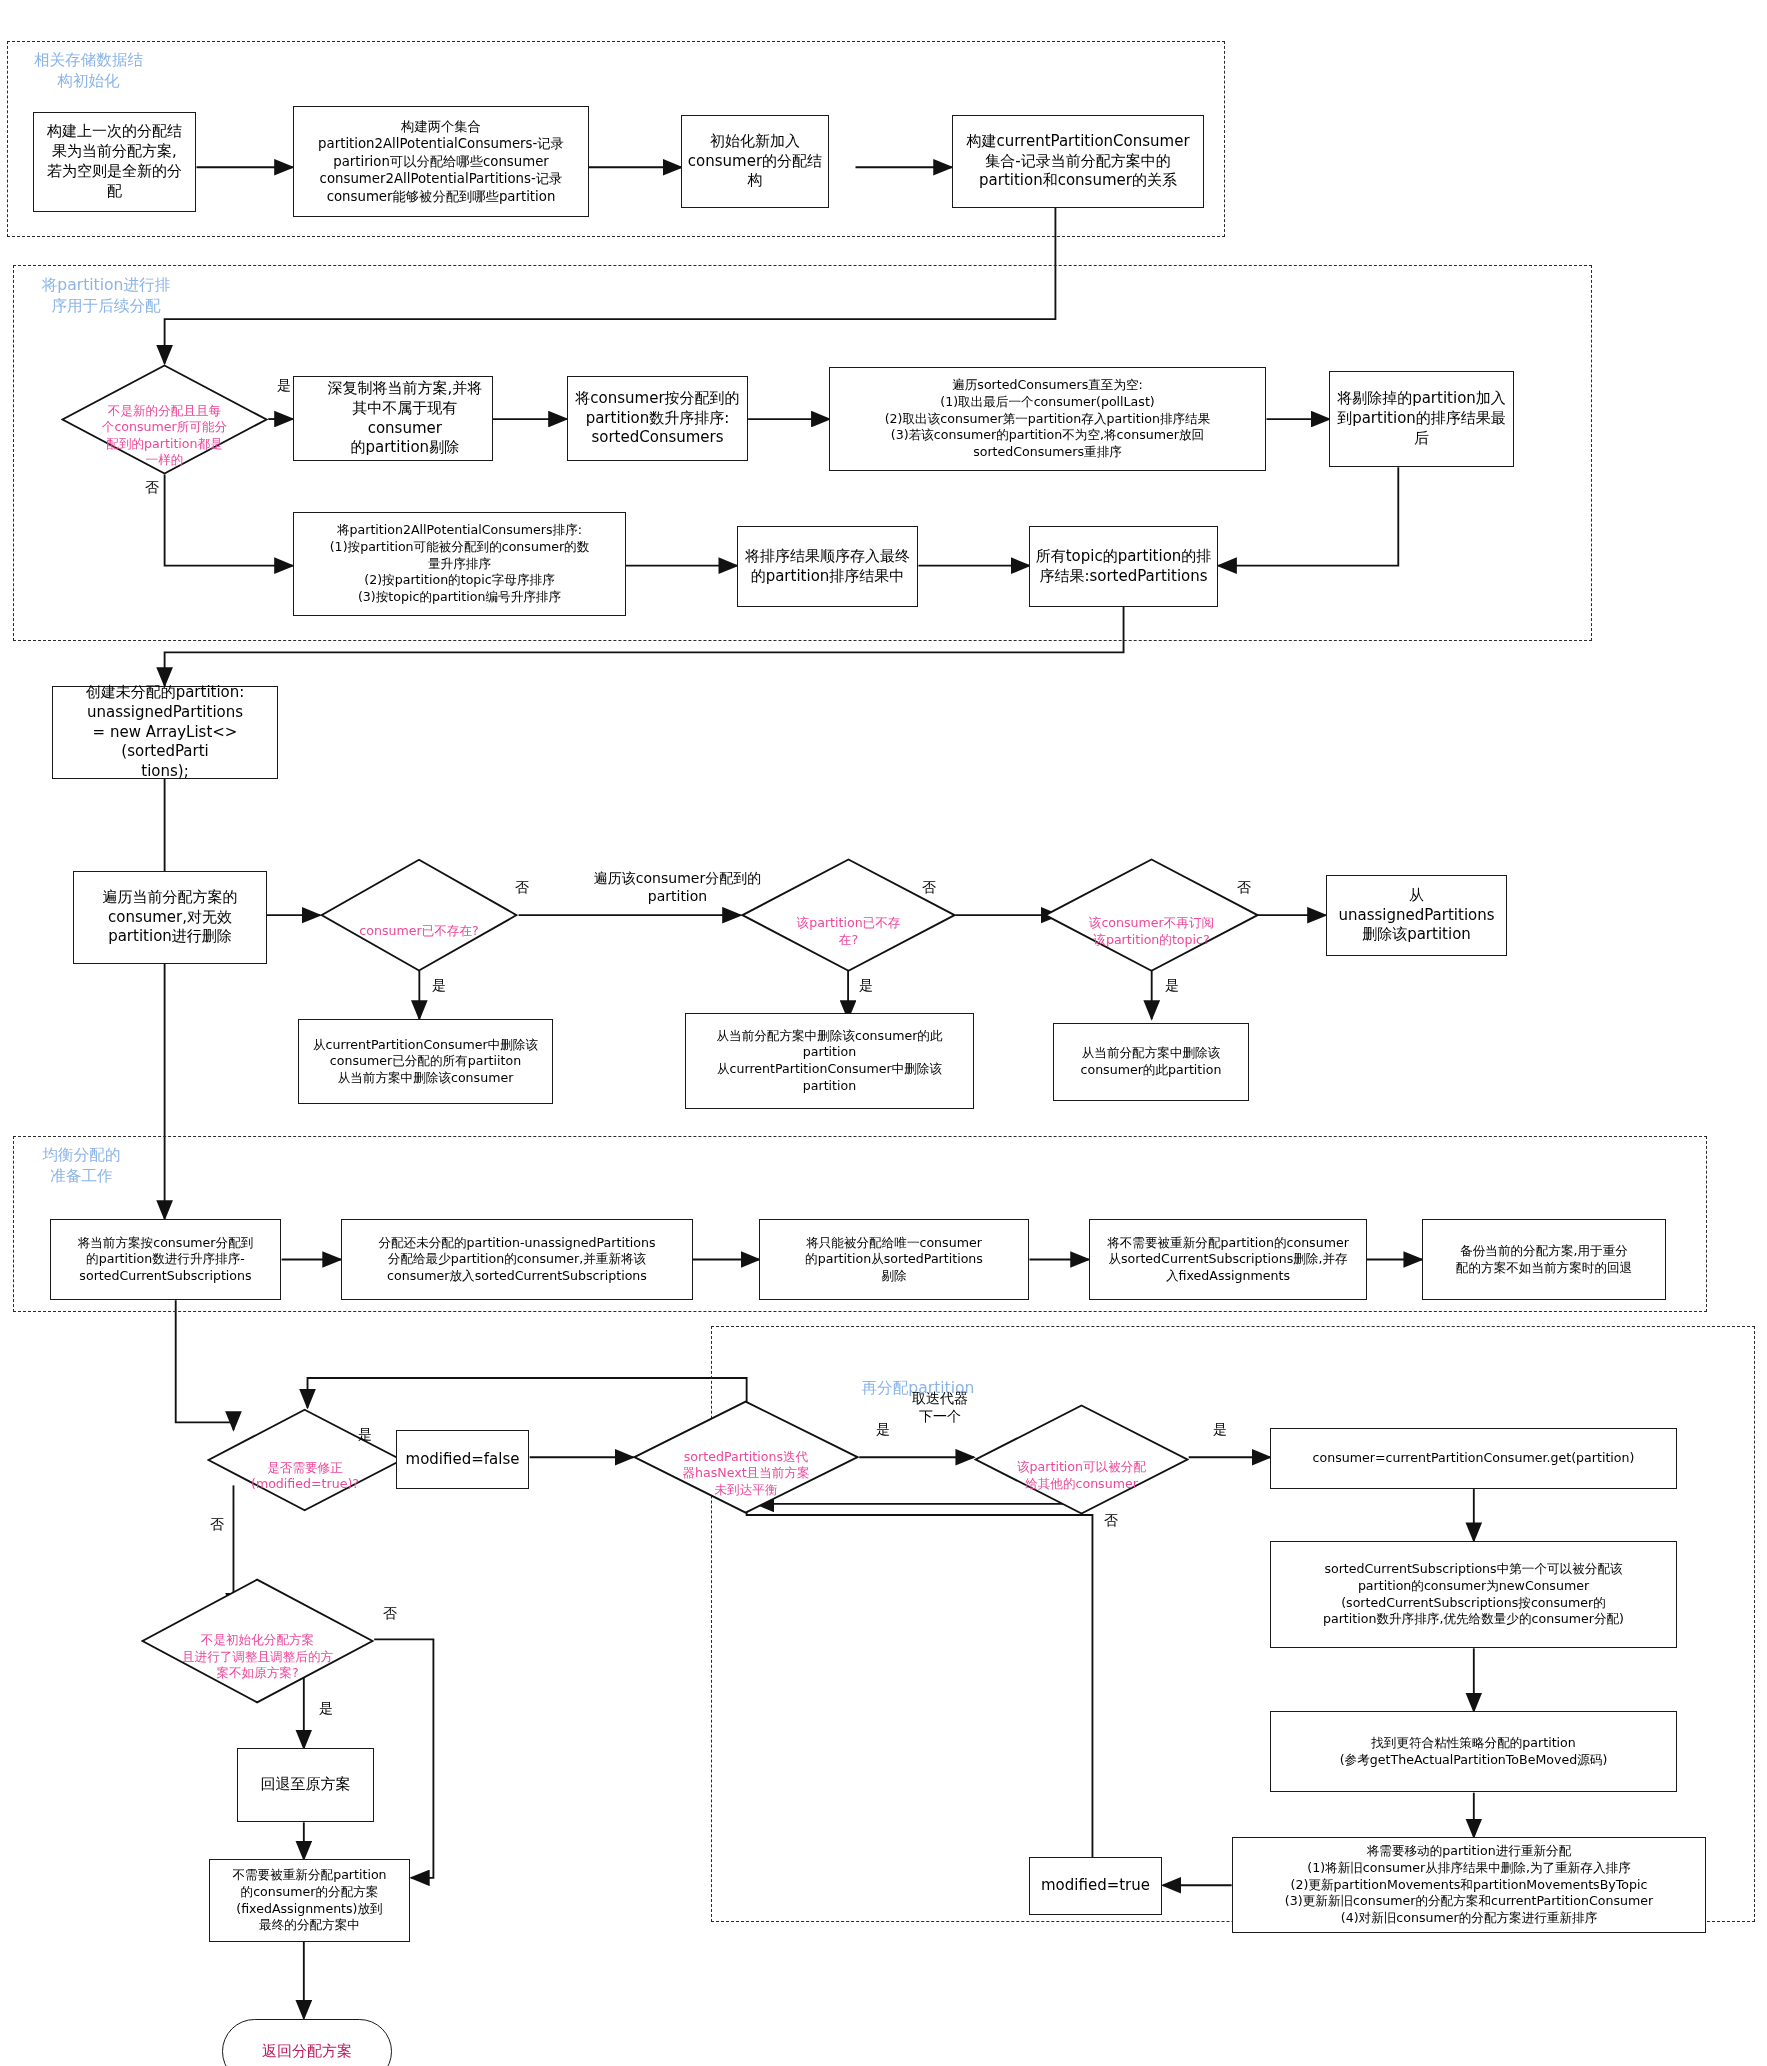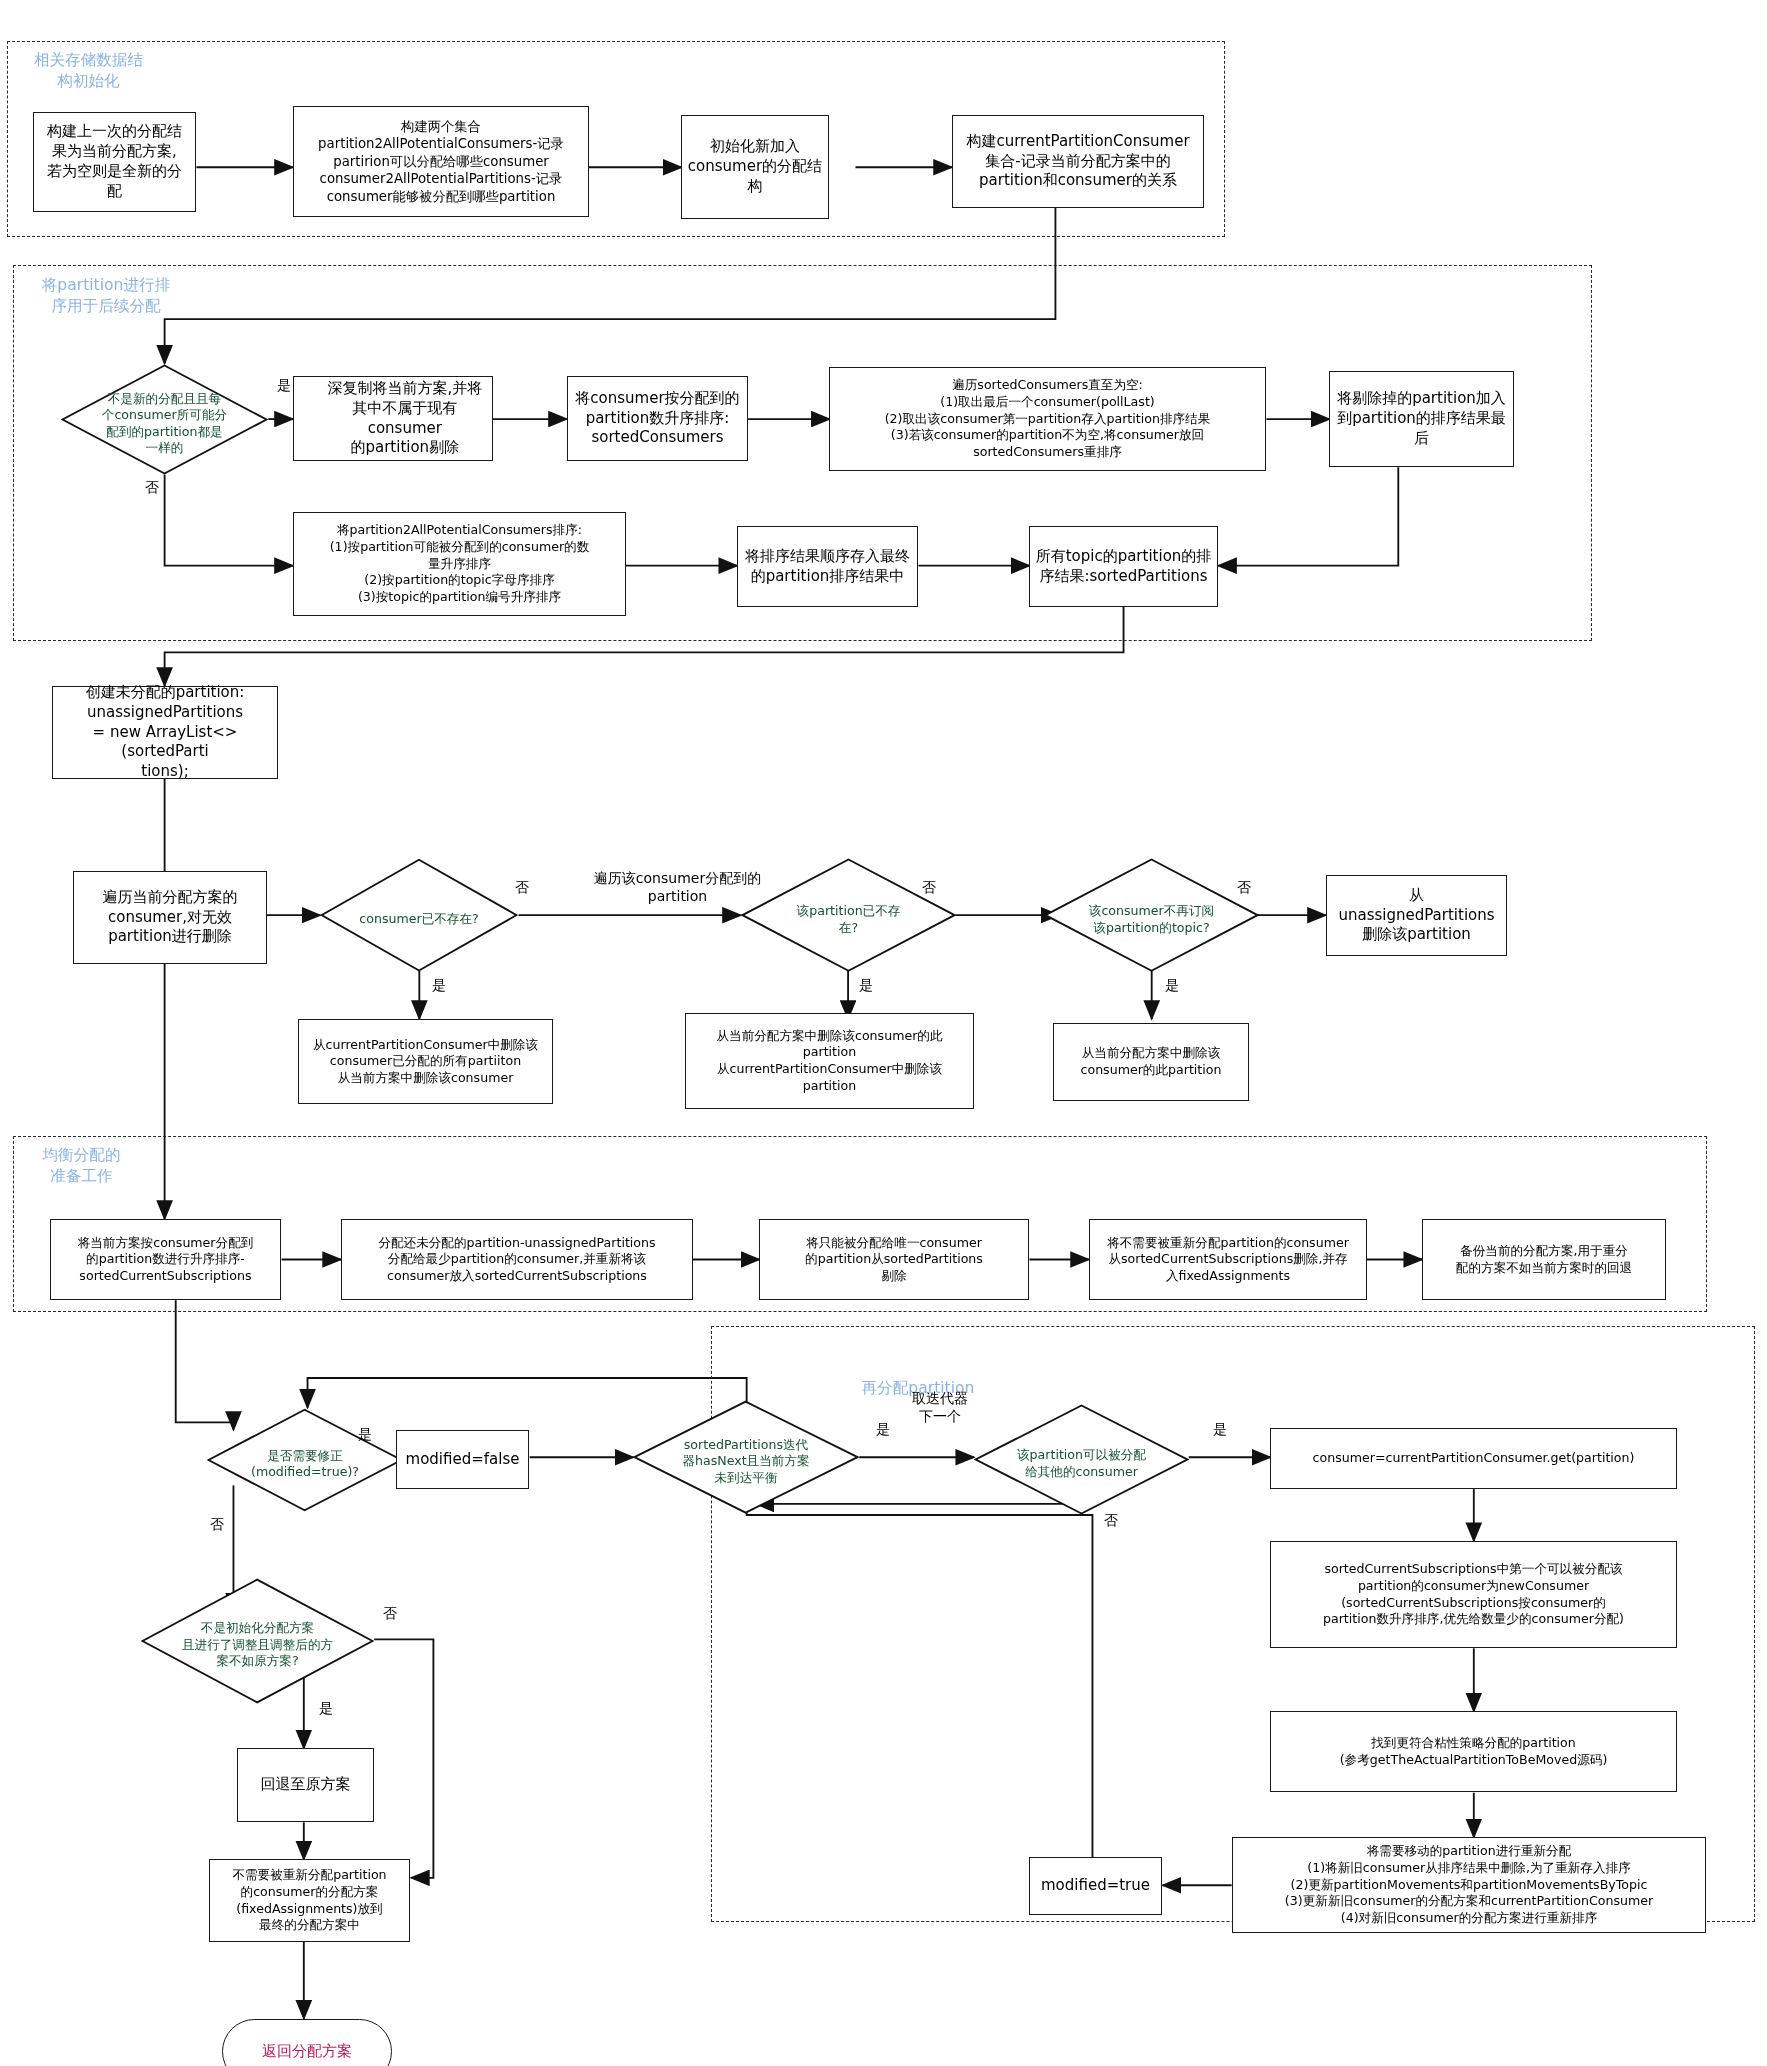--- a/index.html
+++ b/index.html
@@ -14,23 +14,23 @@
         font-size:15px;line-height:1.32;color:#000;padding:3px 4.4px;white-space:pre-line;}
   .node.small{font-size:13.3px;}
   .node.tiny{font-size:12.6px;}
 
   .term{position:absolute;box-sizing:border-box;border:1.5px solid #1a1a1a;background:#fff;
         border-radius:44px;display:flex;align-items:center;justify-content:center;
         text-align:center;font-size:15px;color:#be185d;}
 
   .dia{position:absolute;}
   .dia svg{position:absolute;left:0;top:0;}
-  .dia .dtxt{position:absolute;left:0;top:4px;width:100%;height:100%;
+  .dia .dtxt{position:absolute;left:0;top:16px;width:100%;height:100%;
        display:flex;align-items:center;justify-content:center;text-align:center;
-       font-size:14px;line-height:1.3;color:#14532d;white-space:pre-line;padding:0 4.4px;box-sizing:border-box;}
+       font-size:14px;line-height:1.3;color:#ec4899;white-space:pre-line;padding:0 4.4px;box-sizing:border-box;}
   .dia .dtxt.sm{font-size:12.6px;}
 
   .lbl{position:absolute;font-size:14px;color:#000;white-space:pre-line;text-align:center;line-height:1.3;}
 
   svg.edges{position:absolute;left:0;top:0;width:1768px;height:2066px;pointer-events:none;}
 </style>
 </head>
 <body>
 
 <div id="canvas">
@@ -146,21 +146,21 @@
 
   <div class="node" style="left:33px;top:78px;width:163px;height:100px;">构建上一次的分配结
 果为当前分配方案,
 若为空则是全新的分
 配</div>
   <div class="node small" style="left:293px;top:72px;width:296px;height:111px;">构建两个集合
 partition2AllPotentialConsumers-记录
 partirion可以分配给哪些consumer
 consumer2AllPotentialPartitions-记录
 consumer能够被分配到哪些partition</div>
-  <div class="node" style="left:681px;top:81px;width:148px;height:104px;">初始化新加入
+  <div class="node" style="left:681px;top:81px;width:148px;height:93px;">初始化新加入
 consumer的分配结
 构</div>
   <div class="node" style="left:952px;top:81px;width:252px;height:93px;">构建currentPartitionConsumer
 集合-记录当前分配方案中的
 partition和consumer的关系</div>
 
   <div class="dia" style="left:61px;top:330px;width:207px;height:111px;">
     <svg width="207" height="111" viewBox="0 0 280 150">
         <polygon points="140,2 278,75 140,148 2,75" fill="#fff" stroke="#111" stroke-width="2.5"></polygon>
       </svg>

